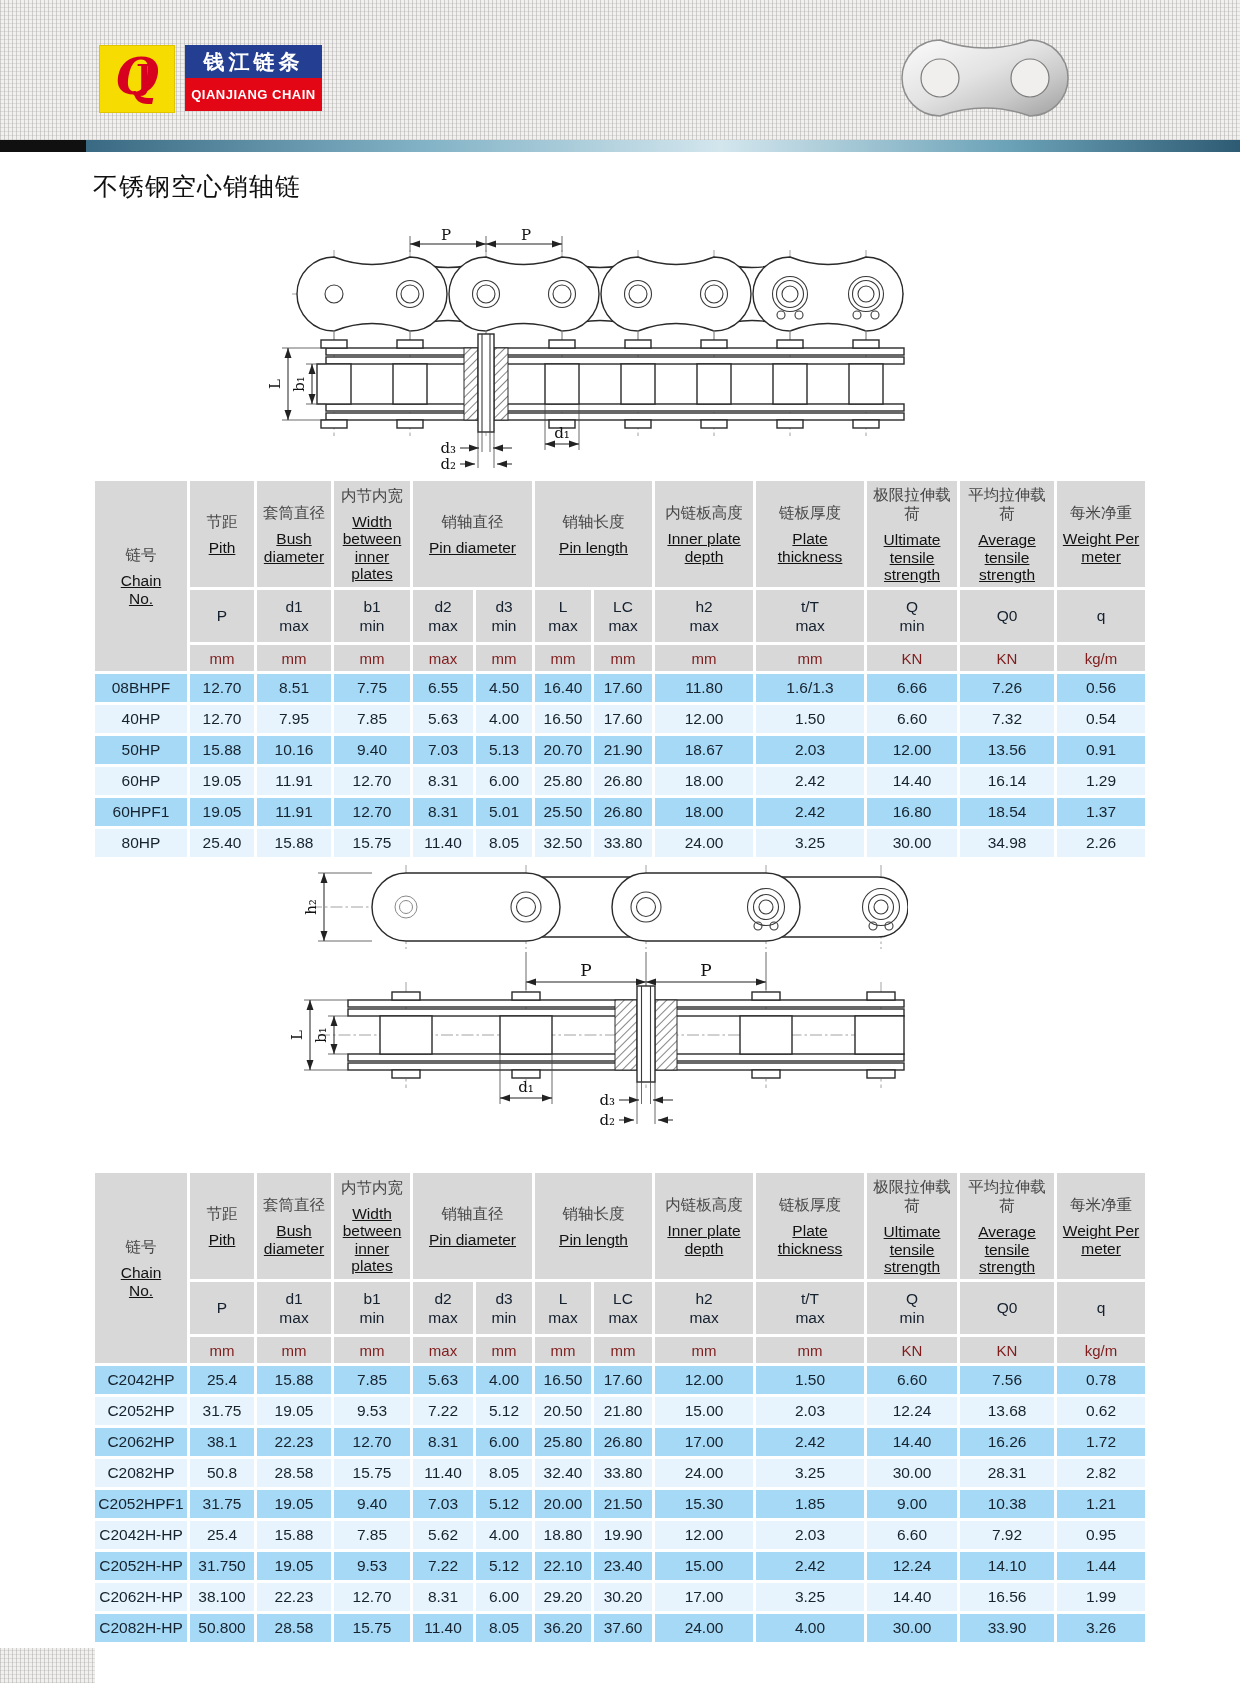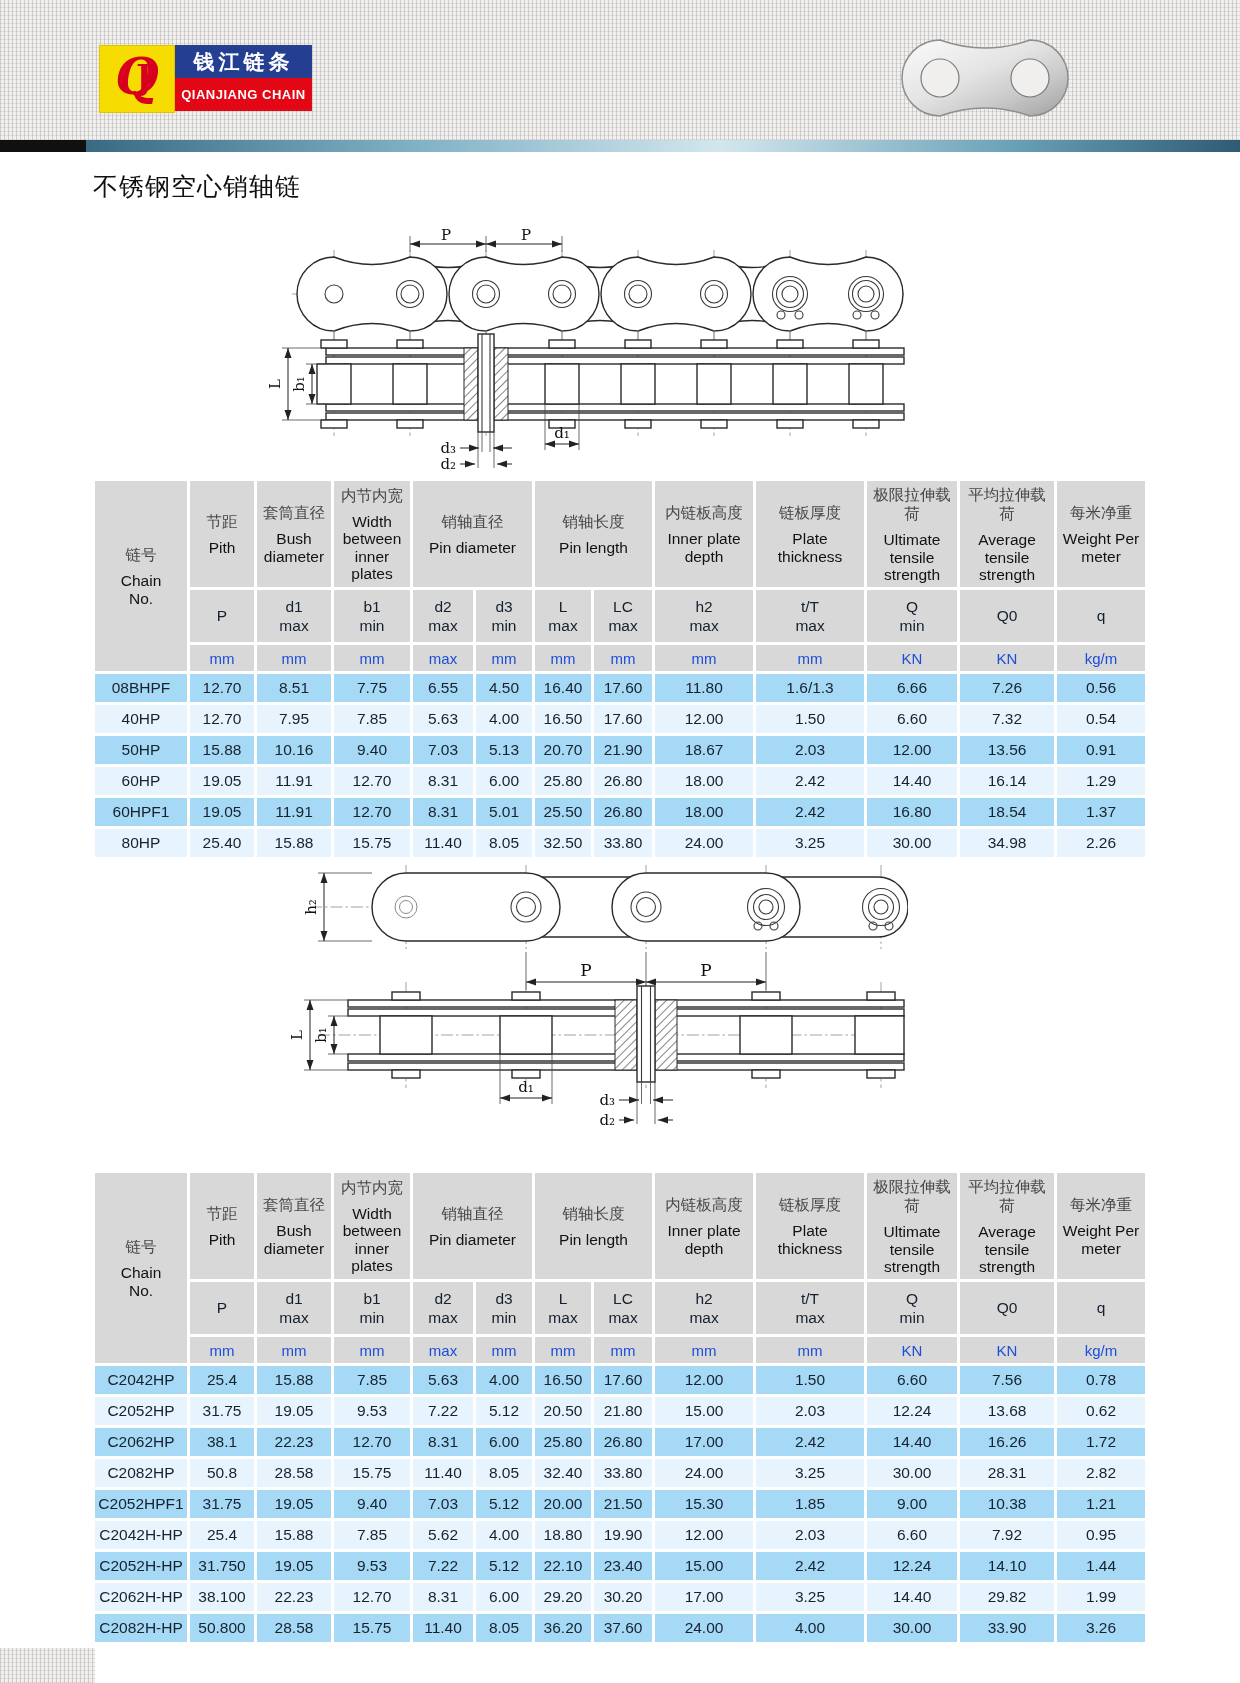--- a/index.html
+++ b/index.html
@@ -20,21 +20,21 @@
     display:flex; align-items:center; justify-content:center; position:relative;
   }
   .mono-q {
     font-family:"DejaVu Serif", serif; font-weight:bold; font-style:italic;
     font-size:50px; color:#d7001e; line-height:1; margin-top:-4px;
   }
   .mono-j {
     position:absolute; left:36px; top:14px; font-family:"DejaVu Serif", serif;
     font-weight:bold; font-size:34px; color:#d7001e; line-height:1;
   }
-  .logo-text { width:137px; margin-left:0; }
+  .logo-text { width:137px; margin-left:10px; }
   .logo-zh {
     height:33px; background:#243e92; color:#ffffff; font-size:21px; font-weight:bold;
     letter-spacing:4px; display:flex; align-items:center; justify-content:center;
   }
   .logo-en {
     height:33px; background:#e30615; color:#ffffff; font-size:13px; font-weight:bold;
     letter-spacing:.5px; display:flex; align-items:center; justify-content:center;
   }
   .chainlink { position:absolute; left:878px; top:30px; }
   .divider { position:absolute; top:140px; left:0; width:1240px; height:12px; }
@@ -61,23 +61,23 @@
   .spec-table {
     position:absolute; left:92px; width:1056px;
     border-collapse:separate; border-spacing:3px; table-layout:fixed;
   }
   #table1 { top:478px; }
   #table2 { top:1170px; }
   .spec-table th, .spec-table td { text-align:center; vertical-align:middle; padding:1px 2px; }
   .spec-table thead th { background:#d8d8d8; font-weight:normal; }
   .h-group th { height:104px; }
   .h-sym th { height:50px; font-size:15.5px; color:#15202e; line-height:1.25; }
-  .h-unit th { height:24px; font-size:15px; color:#1d4ed8; }
+  .h-unit th { height:24px; font-size:15px; color:#7f1d1d; }
   .g-zh { font-size:15.5px; color:#474747; line-height:1.25; }
-  .g-en { font-size:15.5px; color:#121212; line-height:1.12; margin-top:8px; }
+  .g-en { font-size:15.5px; color:#121212; line-height:1.12; margin-top:8px;text-decoration:underline; }
   .pre { white-space:pre-line; }
   .spec-table tbody td { height:26px; font-size:15.5px; color:#16222e; }
   tr.row-blue td  { background:#a6d9f6; }
   tr.row-light td { background:#e8f4fd; }
   .corner { position:absolute; left:0; top:1648px; width:95px; height:35px; }
 </style>
 </head>
 <body>
 
 <div class="page">
@@ -849,21 +849,21 @@
           <td>38.100</td>
           <td>22.23</td>
           <td>12.70</td>
           <td>8.31</td>
           <td>6.00</td>
           <td>29.20</td>
           <td>30.20</td>
           <td>17.00</td>
           <td>3.25</td>
           <td>14.40</td>
-          <td>29.82</td>
+          <td>16.56</td>
           <td>1.99</td>
         </tr>
         <tr class="row-blue">
           <td>C2082H-HP</td>
           <td>50.800</td>
           <td>28.58</td>
           <td>15.75</td>
           <td>11.40</td>
           <td>8.05</td>
           <td>36.20</td>

